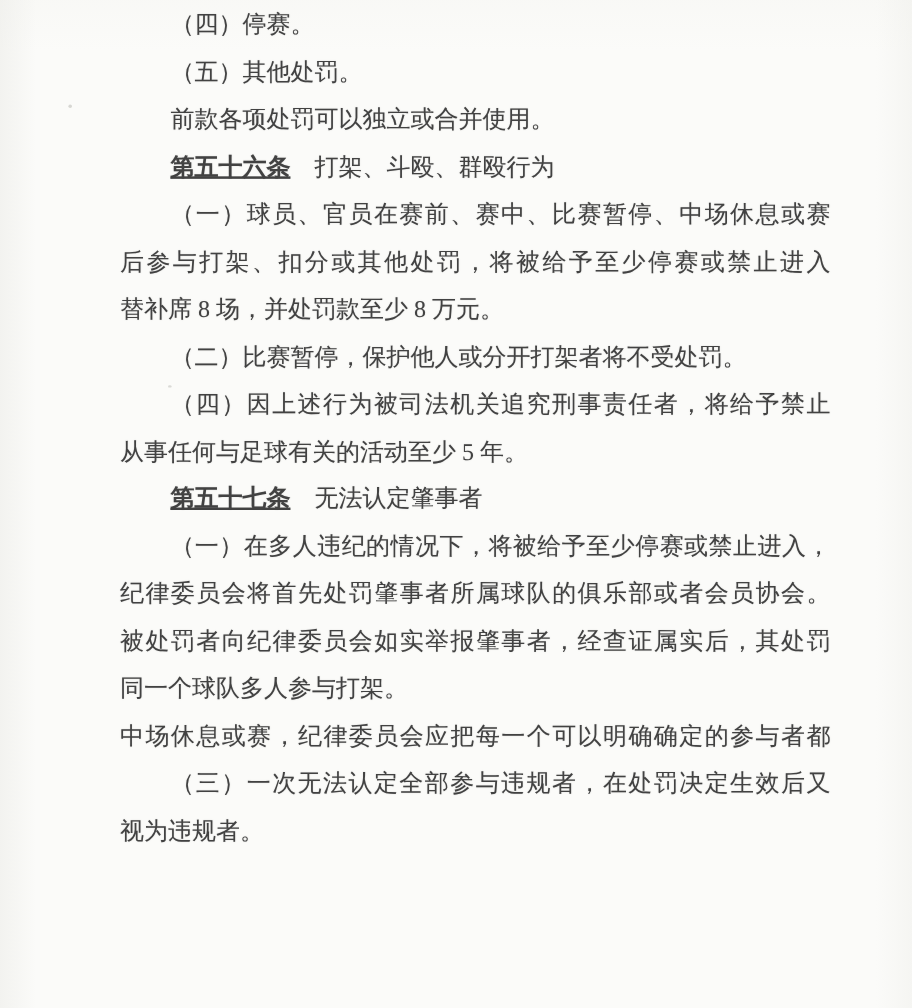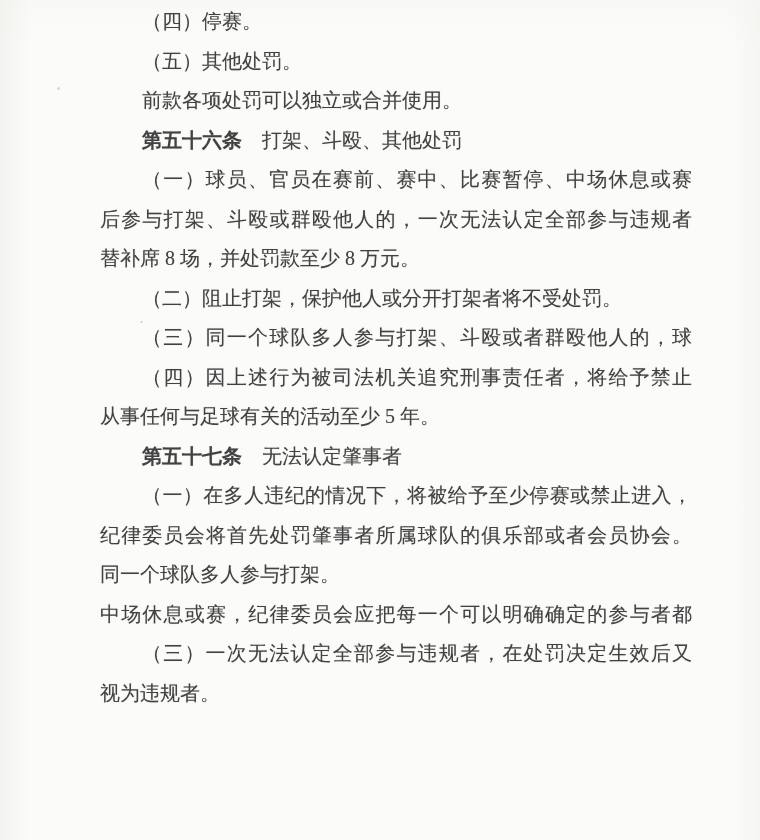--- a/index.html
+++ b/index.html
@@ -38,49 +38,49 @@
     letter-spacing: 0;
     text-shadow: 0 0 1px rgba(90, 90, 90, 0.35);
   }
   .line.indent { padding-left: 42px; }
   .line.j {
     white-space: normal;
     text-align: justify;
     text-align-last: justify;
     text-justify: inter-character;
   }
-  .run-b { font-weight: 700; }
+  .run-b { font-weight: 700; text-decoration: underline; }
   .speck {
     position: absolute;
     border-radius: 50%;
     background: #b9b9b4;
     pointer-events: none;
   }
   .speck-1 { left: 57px; top: 87px; width: 3px; height: 3px; opacity: 0.55; }
   .speck-2 { left: 140px; top: 321px; width: 3px; height: 2px; opacity: 0.5; }
 </style>
 </head>
 <body>
 
 <div class="paper-shade"></div>
 <div class="speck speck-1"></div>
 <div class="speck speck-2"></div>
 
 <div class="page" id="doc-page">
     <div class="line indent"><span class="run-r">（四）停赛。</span></div>
     <div class="line indent"><span class="run-r">（五）其他处罚。</span></div>
     <div class="line indent"><span class="run-r">前款各项处罚可以独立或合并使用。</span></div>
-    <div class="line indent"><span class="run-b">第五十六条</span><span class="run-r">　打架、斗殴、其他处罚</span></div>
+    <div class="line indent"><span class="run-b">第五十六条</span><span class="run-r">　打架、斗殴、群殴行为</span></div>
     <div class="line indent j"><span class="run-r">（一）球员、官员在赛前、赛中、比赛暂停、中场休息或赛</span></div>
-    <div class="line j"><span class="run-r">后参与打架、斗殴或群殴他人的，一次无法认定全部参与违规者</span></div>
+    <div class="line j"><span class="run-r">后参与打架、扣分或其他处罚，将被给予至少停赛或禁止进入</span></div>
     <div class="line"><span class="run-r">替补席 8 场，并处罚款至少 8 万元。</span></div>
-    <div class="line indent"><span class="run-r">（二）阻止打架，保护他人或分开打架者将不受处罚。</span></div>
-    <div class="line indent j"><span class="run-r">（三）同一个球队多人参与打架、斗殴或者群殴他人的，球</span></div>
+    <div class="line indent"><span class="run-r">（二）比赛暂停，保护他人或分开打架者将不受处罚。</span></div>
     <div class="line indent j"><span class="run-r">（四）因上述行为被司法机关追究刑事责任者，将给予禁止</span></div>
     <div class="line"><span class="run-r">从事任何与足球有关的活动至少 5 年。</span></div>
     <div class="line indent"><span class="run-b">第五十七条</span><span class="run-r">　无法认定肇事者</span></div>
     <div class="line indent j"><span class="run-r">（一）在多人违纪的情况下，将被给予至少停赛或禁止进入，</span></div>
     <div class="line j"><span class="run-r">纪律委员会将首先处罚肇事者所属球队的俱乐部或者会员协会。</span></div>
+    <div class="line j"><span class="run-r">被处罚者向纪律委员会如实举报肇事者，经查证属实后，其处罚</span></div>
     <div class="line"><span class="run-r">同一个球队多人参与打架。</span></div>
     <div class="line j"><span class="run-r">中场休息或赛，纪律委员会应把每一个可以明确确定的参与者都</span></div>
     <div class="line indent j"><span class="run-r">（三）一次无法认定全部参与违规者，在处罚决定生效后又</span></div>
     <div class="line"><span class="run-r">视为违规者。</span></div>
   </div>
 
 </body></html>

